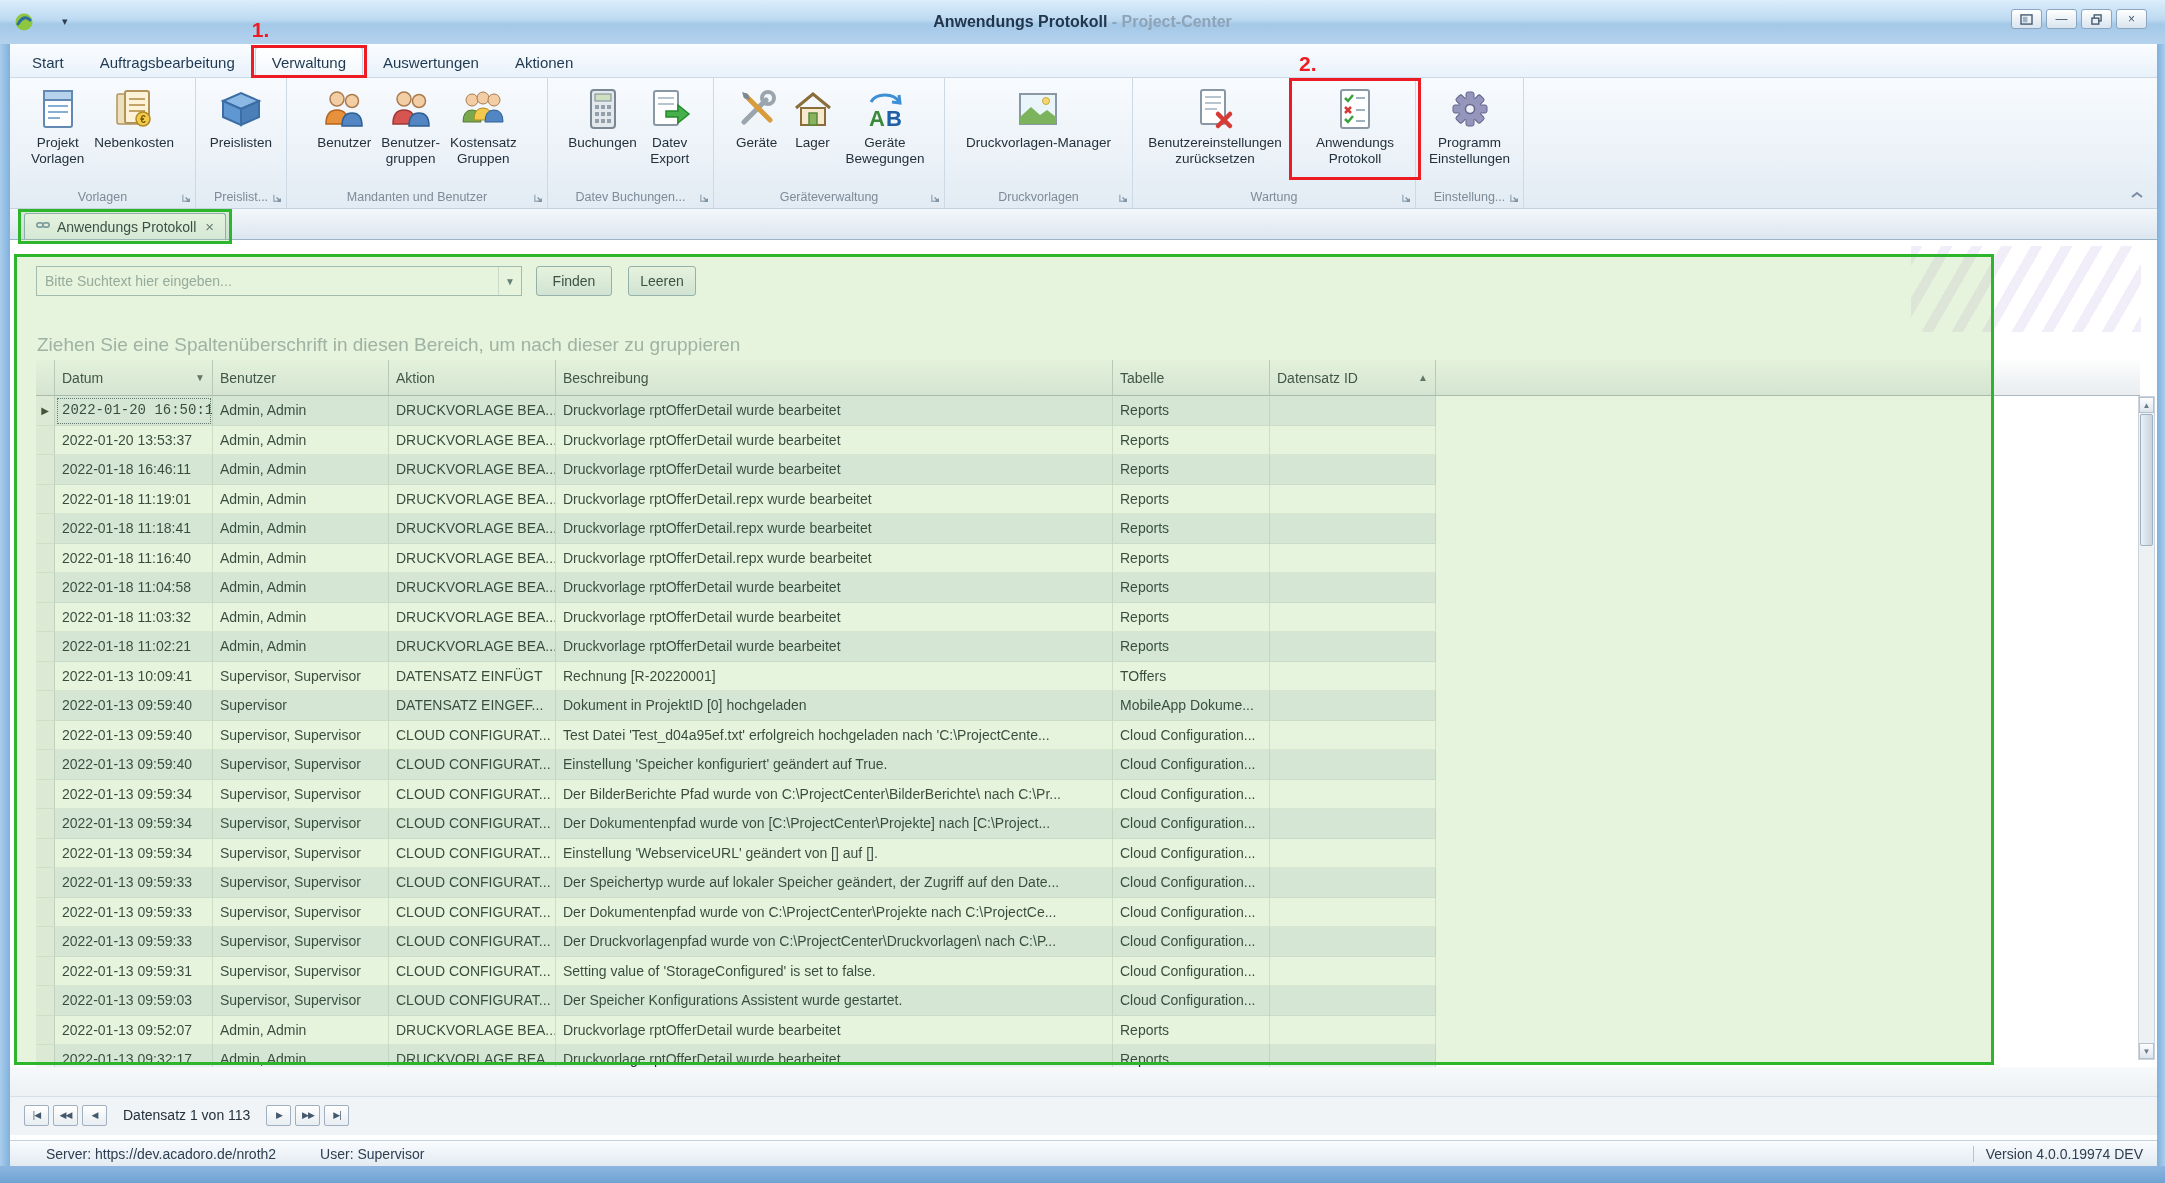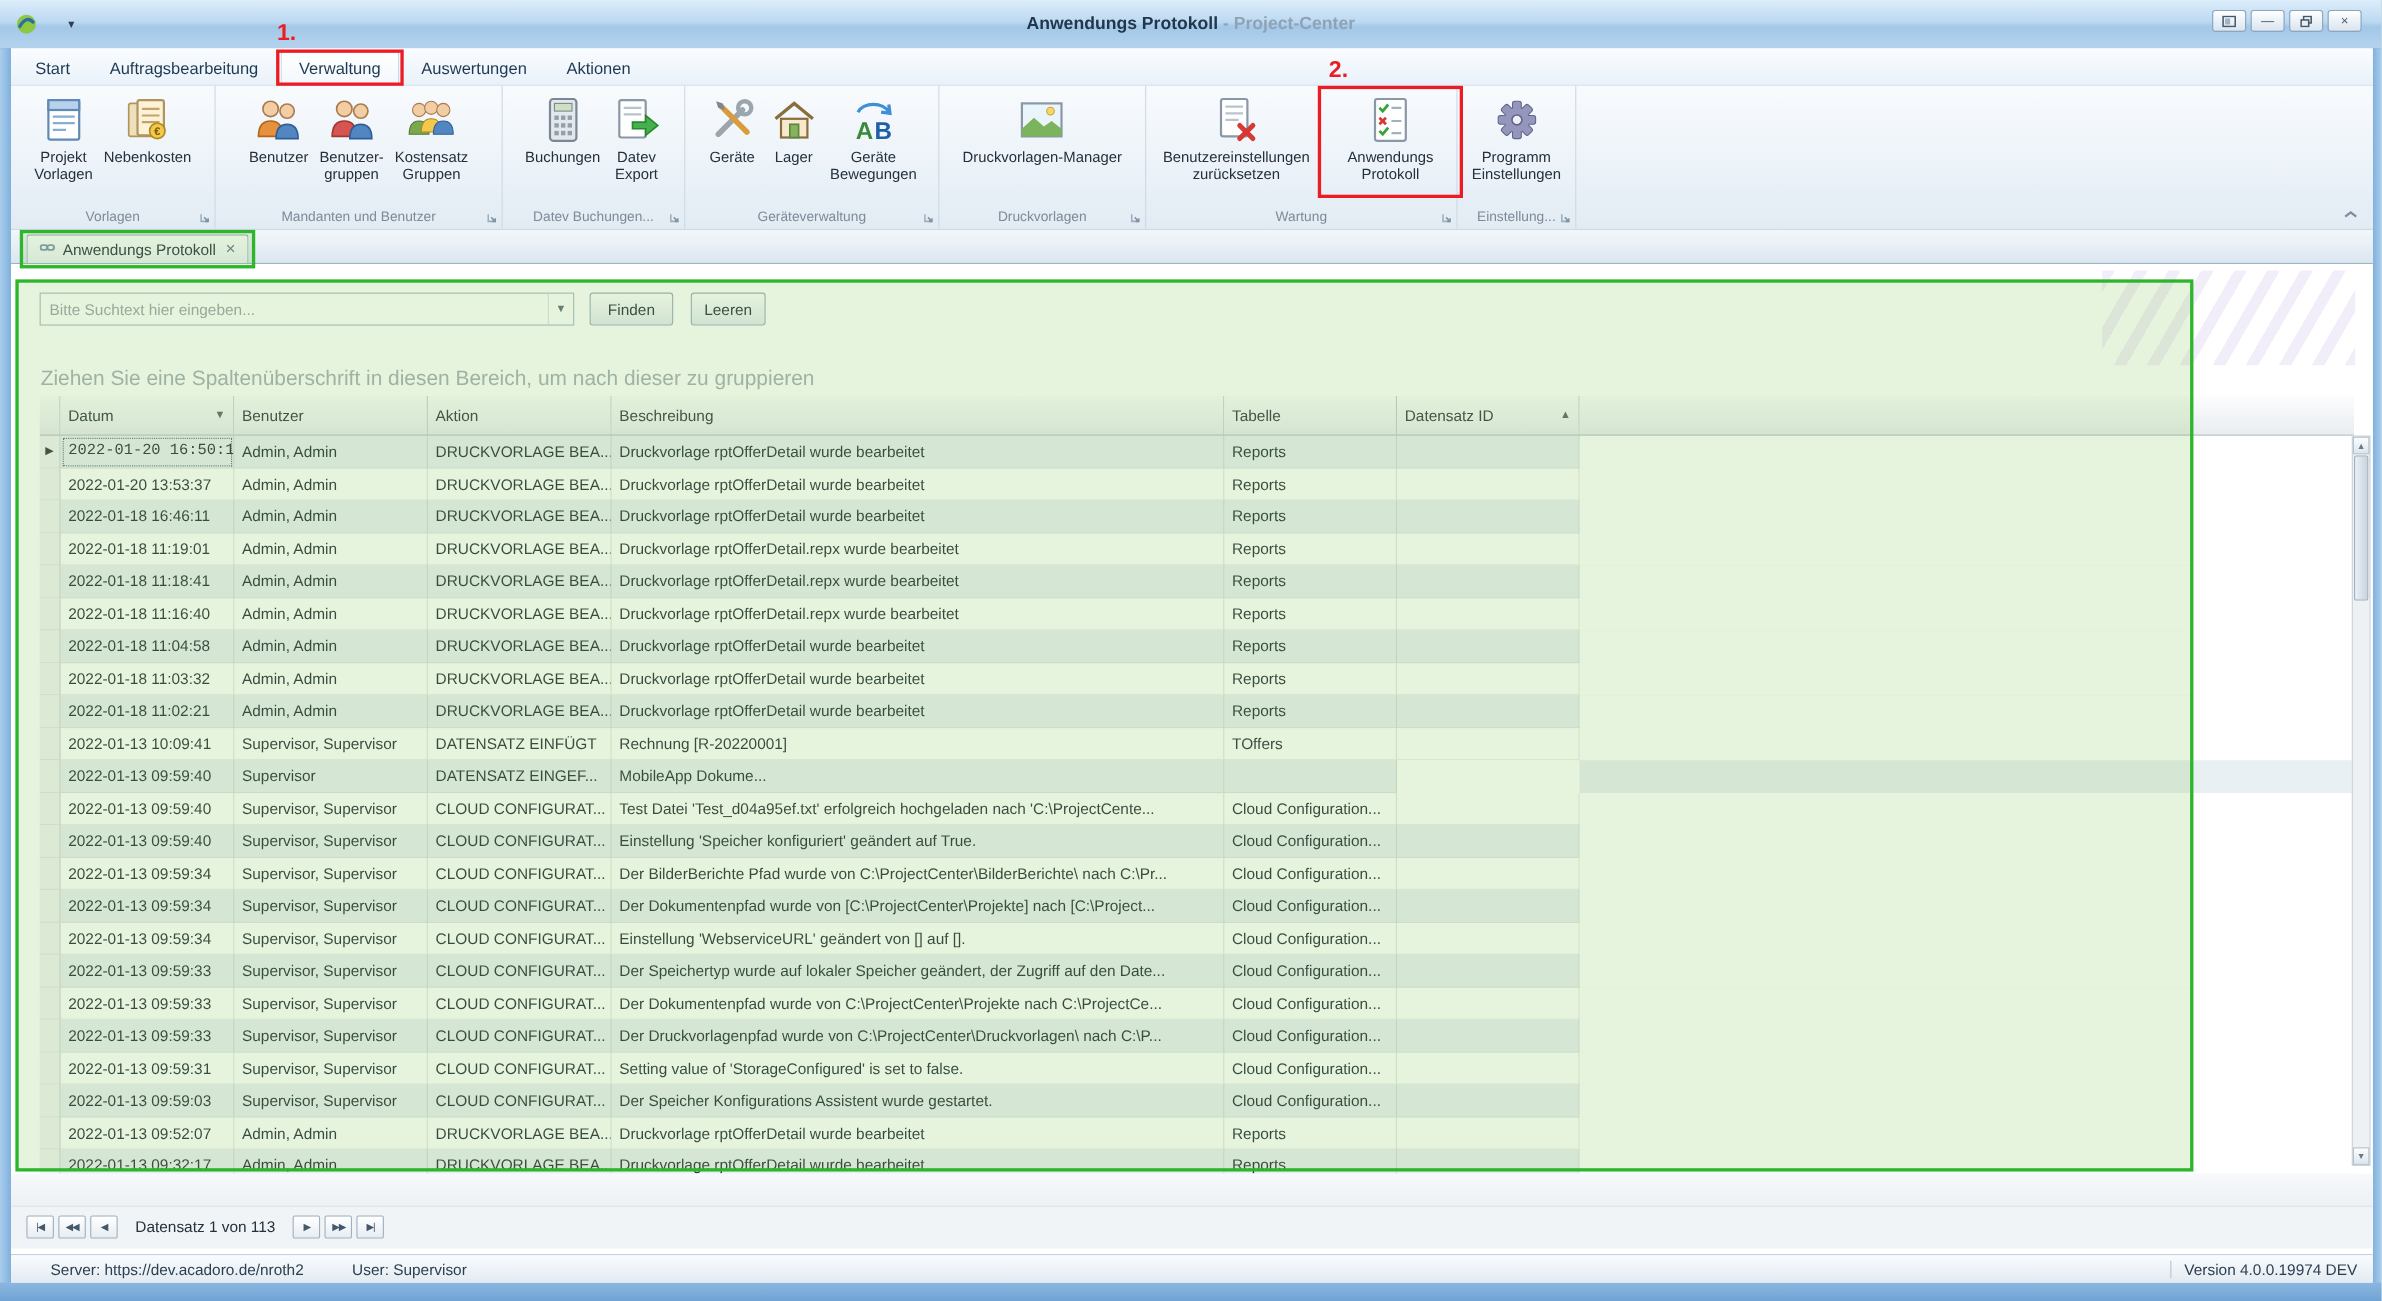--- a/index.html
+++ b/index.html
@@ -204,20 +204,41 @@
         </div>
         <div class="rgroup-footer">
             <span>Vorlagen</span>
           <span class="launcher"><svg viewBox="0 0 12 12">
                 <path d="M2 2 v7 h7" fill="none" stroke="#8fa3b5" stroke-width="1.5"></path>
                 <path d="M5 5 l4 4 m0 -3 v3 h-3" fill="none" stroke="#6e8496" stroke-width="1.5"></path>
               </svg></span>
         </div>
       </div>
 
+      <div class="rgroup" style="width:91px">
+        <div class="rgroup-content">
+          <div class="rbtn">
+            <span class="ricon">
+                <svg viewBox="0 0 46 46">
+                  <path d="M5 15 L23 7 L41 15 L23 23 Z" fill="#8cb8e6" stroke="#3c6ea5" stroke-width="2"></path>
+                  <path d="M5 15 V31 L23 39 V23 Z" fill="#5f97d2" stroke="#3c6ea5" stroke-width="2"></path>
+                  <path d="M41 15 V31 L23 39 V23 Z" fill="#4a7fb8" stroke="#3c6ea5" stroke-width="2"></path>
+                </svg>
+              </span>
+            <span class="rlabel">Preislisten</span>
+          </div>
+        </div>
+        <div class="rgroup-footer">
+            <span>Preislist...</span>
+          <span class="launcher"><svg viewBox="0 0 12 12">
+                <path d="M2 2 v7 h7" fill="none" stroke="#8fa3b5" stroke-width="1.5"></path>
+                <path d="M5 5 l4 4 m0 -3 v3 h-3" fill="none" stroke="#6e8496" stroke-width="1.5"></path>
+              </svg></span>
+        </div>
+      </div>
 
       <div class="rgroup" style="width:261px">
         <div class="rgroup-content">
           <div class="rbtn">
             <span class="ricon">
                 <svg viewBox="0 0 46 46">
                   <circle cx="16" cy="13" r="7" fill="#f3cda4" stroke="#a97c4e" stroke-width="1.5"></circle>
                   <path d="M5 38 q0 -14 11 -14 t11 14 z" fill="#e8913c" stroke="#b3651d" stroke-width="1.5"></path>
                   <circle cx="31" cy="15" r="6.5" fill="#f3cda4" stroke="#a97c4e" stroke-width="1.5"></circle>
                   <path d="M21 40 q0 -13 10 -13 t10 13 z" fill="#5286c2" stroke="#2f5e94" stroke-width="1.5"></path>
@@ -619,20 +640,21 @@
     <div class="gcell"></div>
     <div class="gcell filler"></div>
   </div>
             <div class="grow">
     <div class="gcell ind">
                 <span></span>
               </div>
     <div class="gcell">2022-01-13 09:59:40</div>
     <div class="gcell">Supervisor</div>
     <div class="gcell">DATENSATZ EINGEF...</div>
+    <div class="gcell">Dokument in ProjektID [0] hochgeladen</div>
     <div class="gcell">MobileApp Dokume...</div>
     <div class="gcell"></div>
     <div class="gcell filler"></div>
   </div>
             <div class="grow">
     <div class="gcell ind">
                 <span></span>
               </div>
     <div class="gcell">2022-01-13 09:59:40</div>
     <div class="gcell">Supervisor, Supervisor</div>

